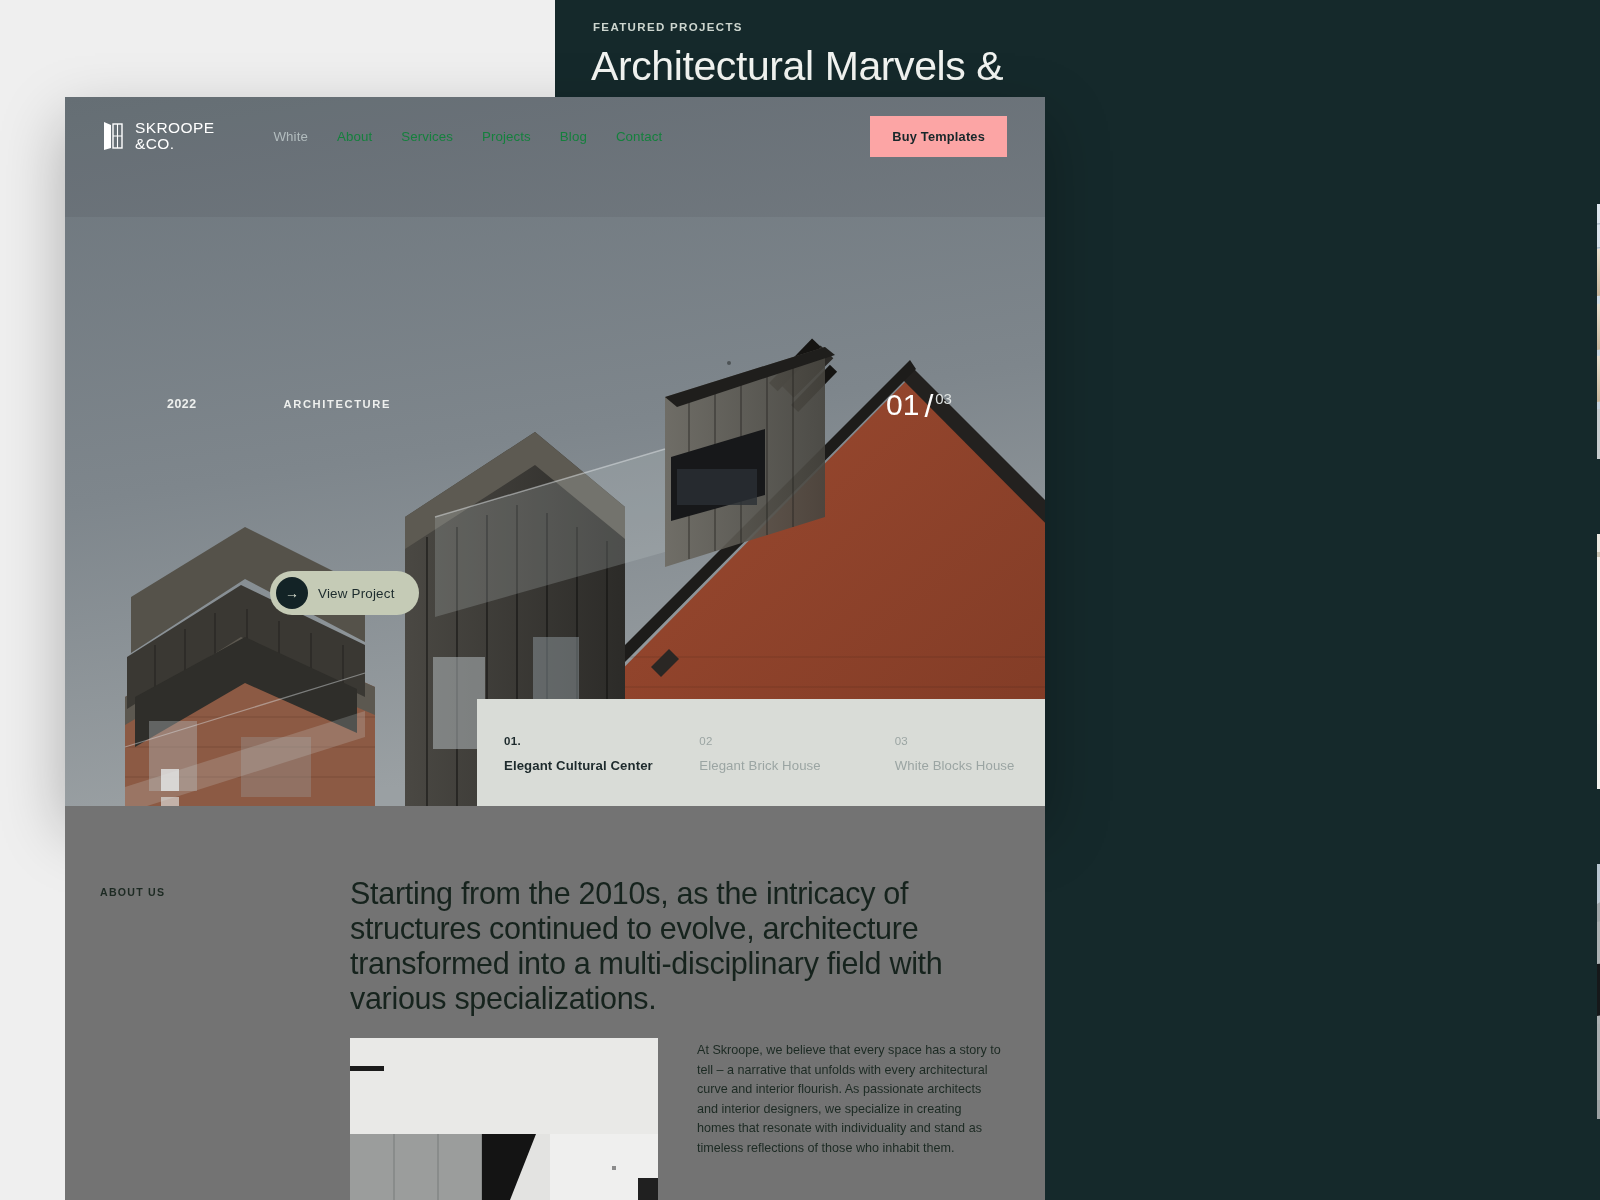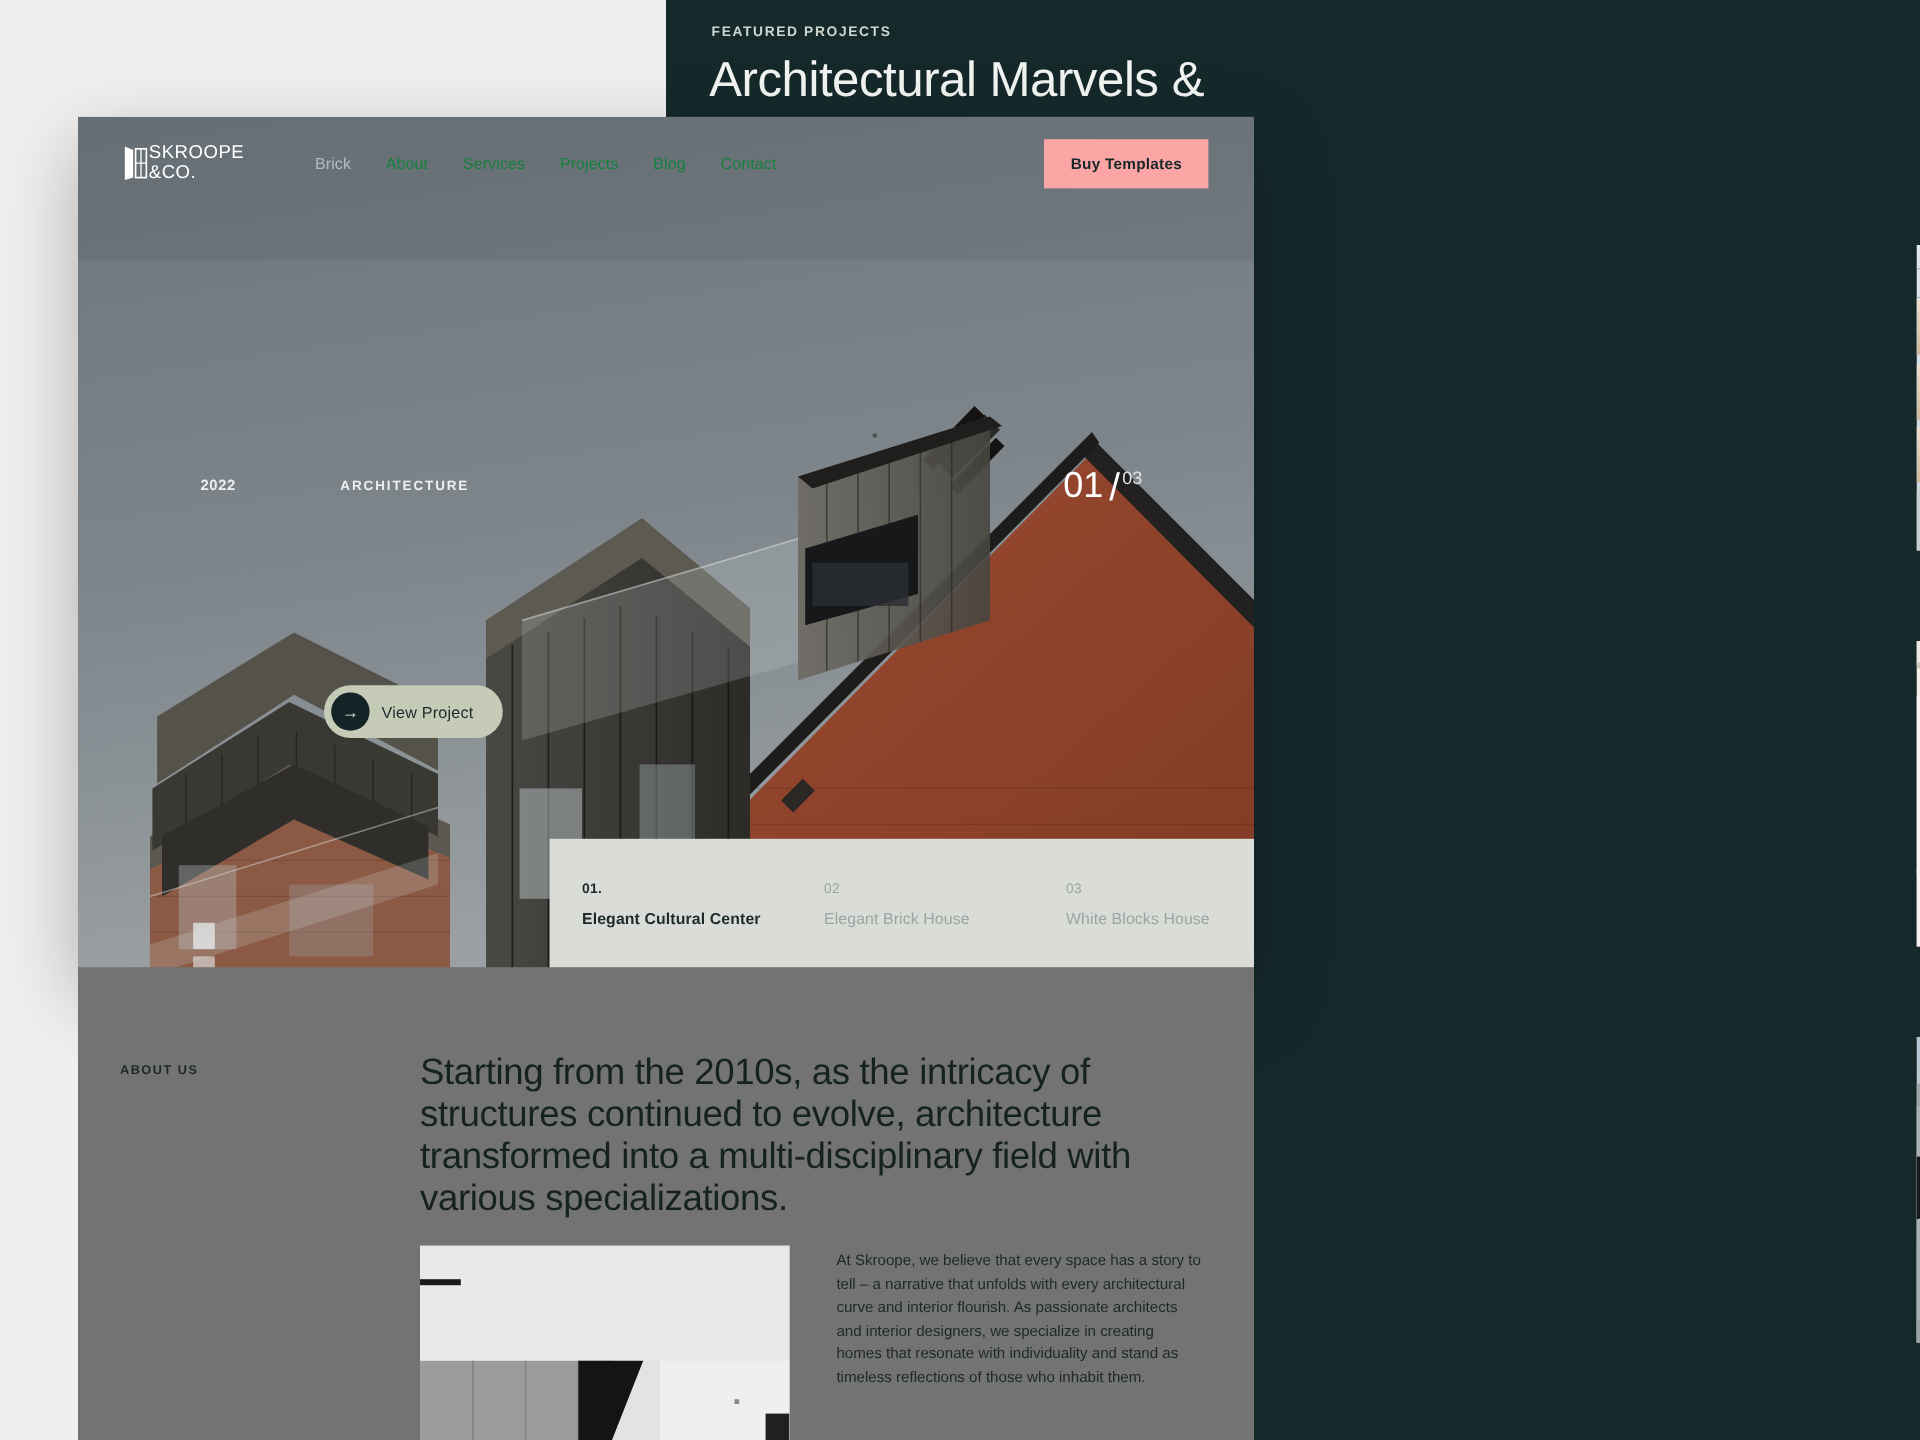--- a/index.html
+++ b/index.html
@@ -54,21 +54,21 @@
     box-shadow:0 24px 60px rgba(0,0,0,.28);
   }
   .hero-photo{ position:absolute; inset:0; }
   .hero-photo svg{ display:block; width:100%; height:100%; }
 
   
   .nav{
     position:absolute; left:0; right:0; top:0; height:78px;
     display:flex; align-items:center; padding:0 38px;
   }
-  .logo{ display:flex; align-items:center; gap:1px; }
+  .logo{ display:flex; align-items:center; gap:12px; }
   .logo-mark{ width:20px; height:30px; flex:none; }
   .logo-text{
     color:#fff; font-size:15.5px; line-height:1.02; font-weight:400;
     letter-spacing:.4px; white-space:pre-line;
   }
   .nav-links{ display:flex; gap:29px; margin-left:59px; }
   .nav-links a{
     color:#15803d; font-size:13.3px; text-decoration:none; letter-spacing:.1px;
   }
   .nav-links a.muted{ color:#b2bcbe; }
@@ -107,21 +107,21 @@
   .hero-counter{
     position:absolute; left:821px; top:293px;
     display:flex; align-items:flex-start; color:#fff;
   }
   .hc-cur{ font-size:30px; line-height:1; font-weight:400; }
   .hc-sep{ font-size:32px; line-height:1; margin:0 2px 0 5px; font-weight:300; }
   .hc-tot{ font-size:15px; line-height:1; color:#dfe3e2; margin-top:1px; }
 
   
   .strip{
-    position:absolute; left:393px; bottom:0; right:0; height:108px;
+    position:absolute; left:412px; bottom:0; right:0; height:108px;
     background:#d9dcd7; display:flex; padding:36px 0 0 27px;gap:45px;
   }
   .strip-item{ width:195px; }
   .strip-num{ font-size:11.5px; color:#1d2a2c; font-weight:700; letter-spacing:.3px; }
   .strip-name{ font-size:13.2px; color:#1d2a2c; margin-top:11px; letter-spacing:.1px; }
   .strip-item.inactive .strip-num,
   .strip-item.inactive .strip-name{ color:#9ba5a3; font-weight:400; }
   .strip-item.active .strip-name{ font-weight:700; }
 
   
@@ -380,21 +380,21 @@
       <div class="logo">
         <svg class="logo-mark" viewBox="0 0 20 30">
           <path d="M1 1 L8 4 L8 27 L1 29 Z" fill="#ffffff"></path>
           <rect x="10" y="3" width="9" height="24" fill="none" stroke="#ffffff" stroke-width="1.4"></rect>
           <path d="M10 15 H19 M14.5 3 V27" stroke="#ffffff" stroke-width="1.1"></path>
         </svg>
         <div class="logo-text">SKROOPE
 &amp;CO.</div>
       </div>
       <div class="nav-links">
-        <a href="#" class="muted">Brick</a>
+        <a href="#" class="muted">White</a>
         <a href="#">About</a>
         <a href="#">Services</a>
         <a href="#">Projects</a>
         <a href="#">Blog</a>
         <a href="#">Contact</a>
       </div>
       <button class="btn-buy">Buy Templates</button>
     </nav>
 
     <div class="hero-meta">

